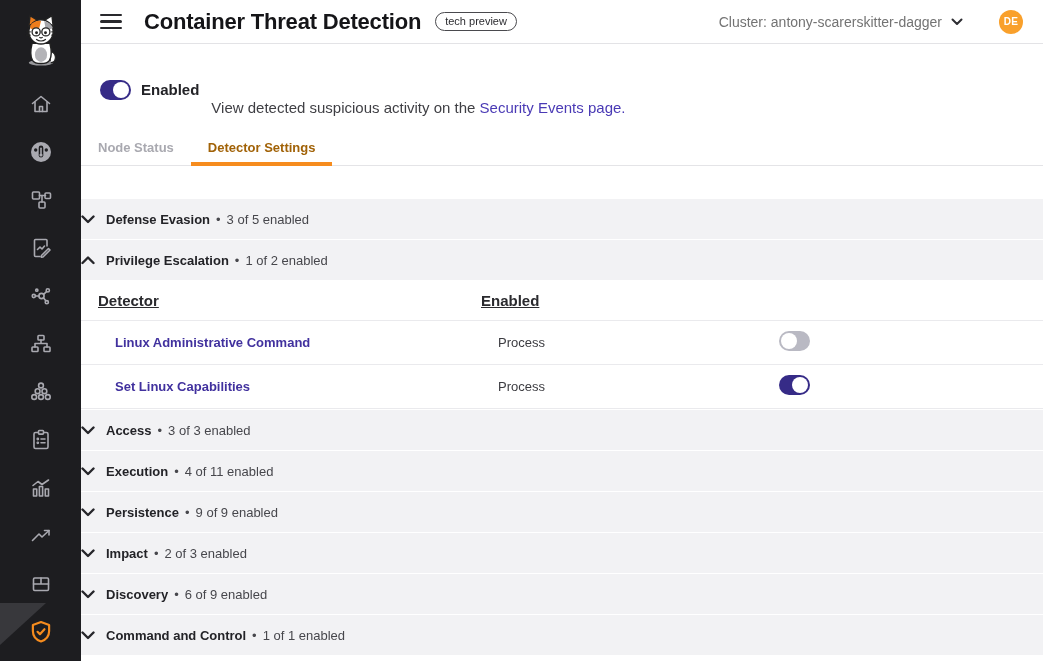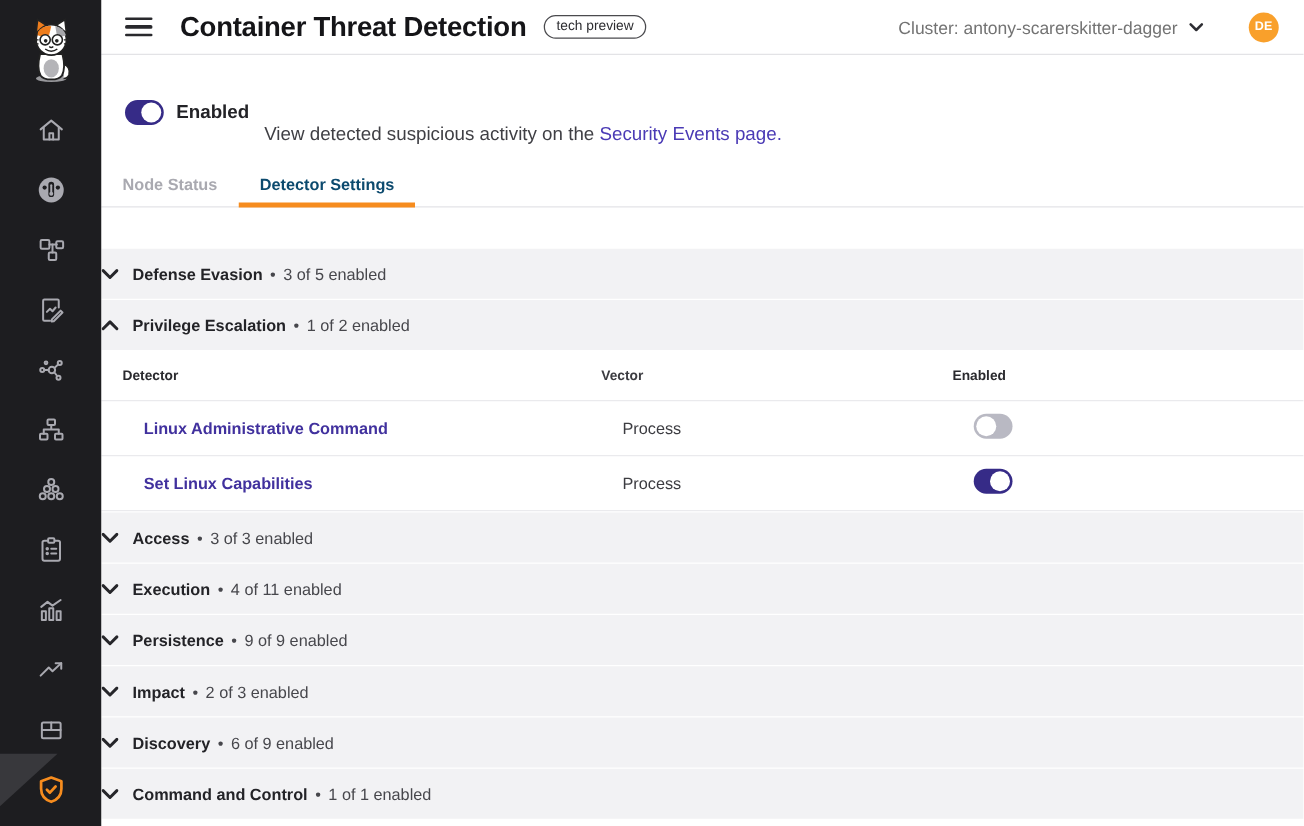--- a/index.html
+++ b/index.html
@@ -41,36 +41,36 @@
   .switch.on .knob  { left:13px; }
   .switch.off { background:#b9b9c3; }
   .switch.off .knob { left:2px; }
   .banner .toggle-label { font-size:15px; font-weight:700; color:#232327; margin-left:10px; }
   .banner .desc { font-size:15px; color:#3f3f44; margin-left:12px;margin-top:36px; }
   .banner a { color:#4a3ab5; text-decoration:none; cursor:pointer; }
 
   
   .tabs { margin-top:20px; border-bottom:1px solid #e4e4e7; display:flex; flex-shrink:0; }
   .tab { padding:4px 17px 10px; font-size:13px; font-weight:700; color:#a9a9b0; cursor:pointer; position:relative; }
-  .tab.active { color:#0c4a6e; }
+  .tab.active { color:#a16207; }
   .tab.active::after { content:""; position:absolute; left:0; right:0; bottom:-1px; height:4px; background:#f68c1e; }
 
   
   .content { flex:1; padding-top:33px; overflow:hidden; }
   .cat-row { height:40px; background:#f2f2f4; display:flex; align-items:center; 
              margin-bottom:1px; cursor:pointer; }
   .cat-row svg { stroke:#26262a; fill:none; stroke-width:2.4; stroke-linecap:round; stroke-linejoin:round; flex-shrink:0; }
   .cat-name { font-size:13px; font-weight:700; color:#232327; margin-left:11px; }
   .cat-bullet { font-size:13px; color:#47474c; margin:0 6px; }
   .cat-summary { font-size:13px; color:#47474c; }
 
   
   .det-table { background:#fff; margin-bottom:1px; }
   .thead, .trow { display:flex; align-items:center; padding-left:17px; border-bottom:1px solid #eaeaed; }
-  .thead { height:40px; font-size:11px; font-weight:700; color:#2a2a2e; }
+  .thead { height:40px; font-size:15px; font-weight:700; color:#2a2a2e;text-decoration:underline; }
   .trow  { height:44px; font-size:13px;padding-left:34px; }
   .col-detector { width:383px; flex-shrink:0; }
   .col-vector   { width:281px; flex-shrink:0; color:#3c3c41; }
   .col-enabled  { flex:1; }
   .trow .col-detector a { color:#41319e; font-weight:600; text-decoration:none; cursor:pointer; }
 </style>
 </head>
 <body>
 
 <div class="app">
@@ -245,21 +245,20 @@
             <path d="M1.5 7 L7 1.5 L12.5 7"></path>
           </svg>
         <span class="cat-name">Privilege Escalation</span>
         <span class="cat-bullet">•</span>
         <span class="cat-summary">1 of 2 enabled</span>
       </div>
 
       <div class="det-table">
         <div class="thead">
           <div class="col-detector">Detector</div>
-          <div class="col-vector">Vector</div>
           <div class="col-enabled">Enabled</div>
         </div>
         <div class="trow">
           <div class="col-detector"><a>Linux Administrative Command</a></div>
           <div class="col-vector">Process</div>
           <div class="col-enabled"><span class="switch off"><span class="knob"></span></span></div>
         </div>
         <div class="trow">
           <div class="col-detector"><a>Set Linux Capabilities</a></div>
           <div class="col-vector">Process</div>

